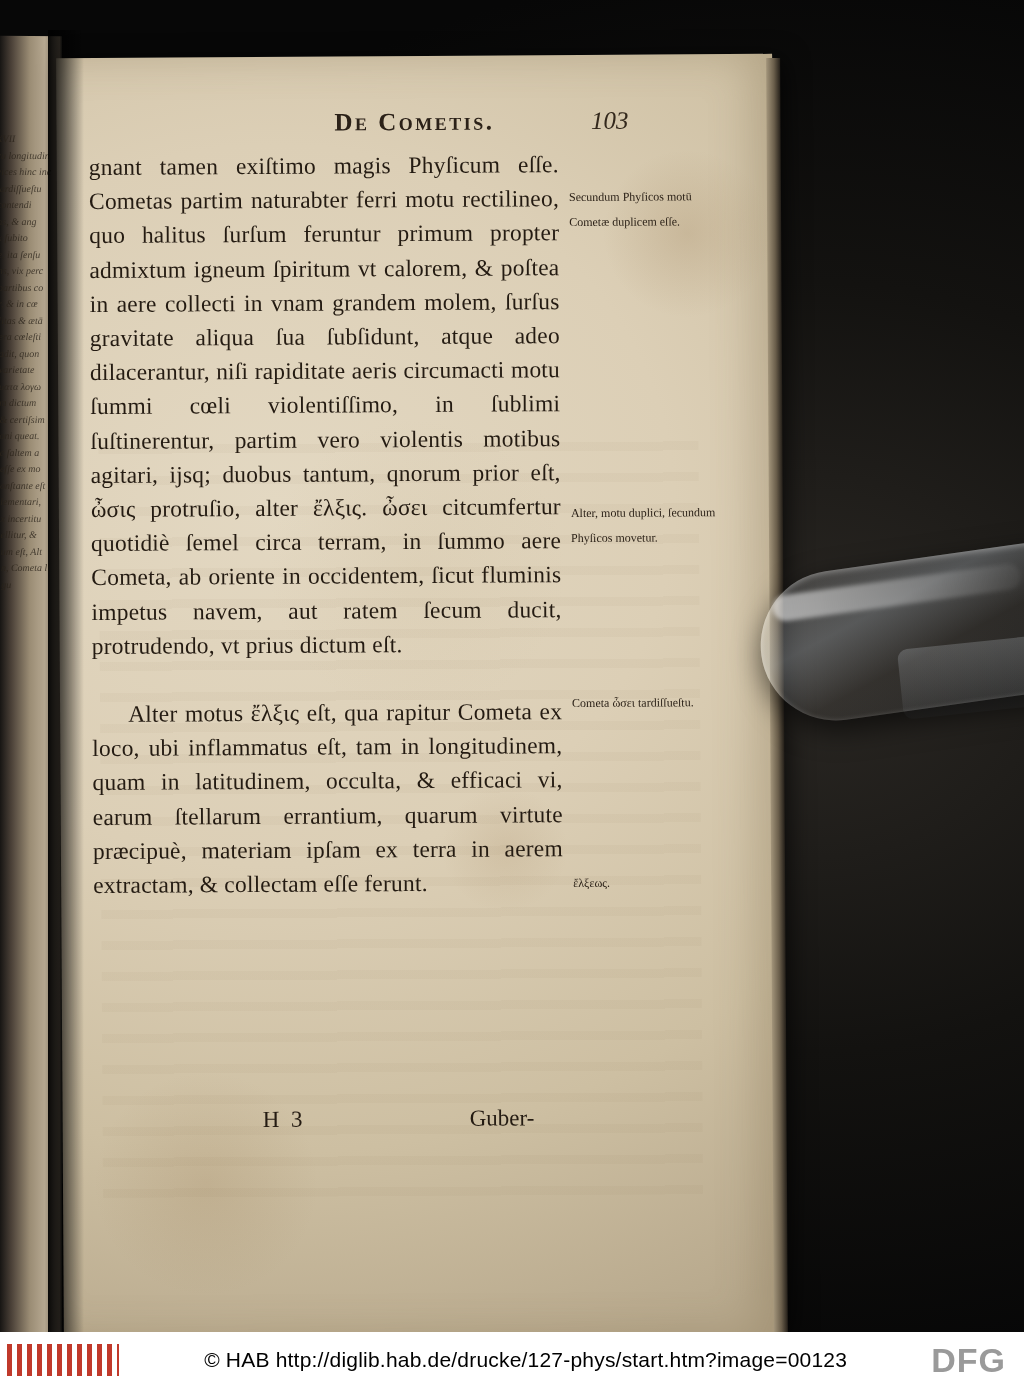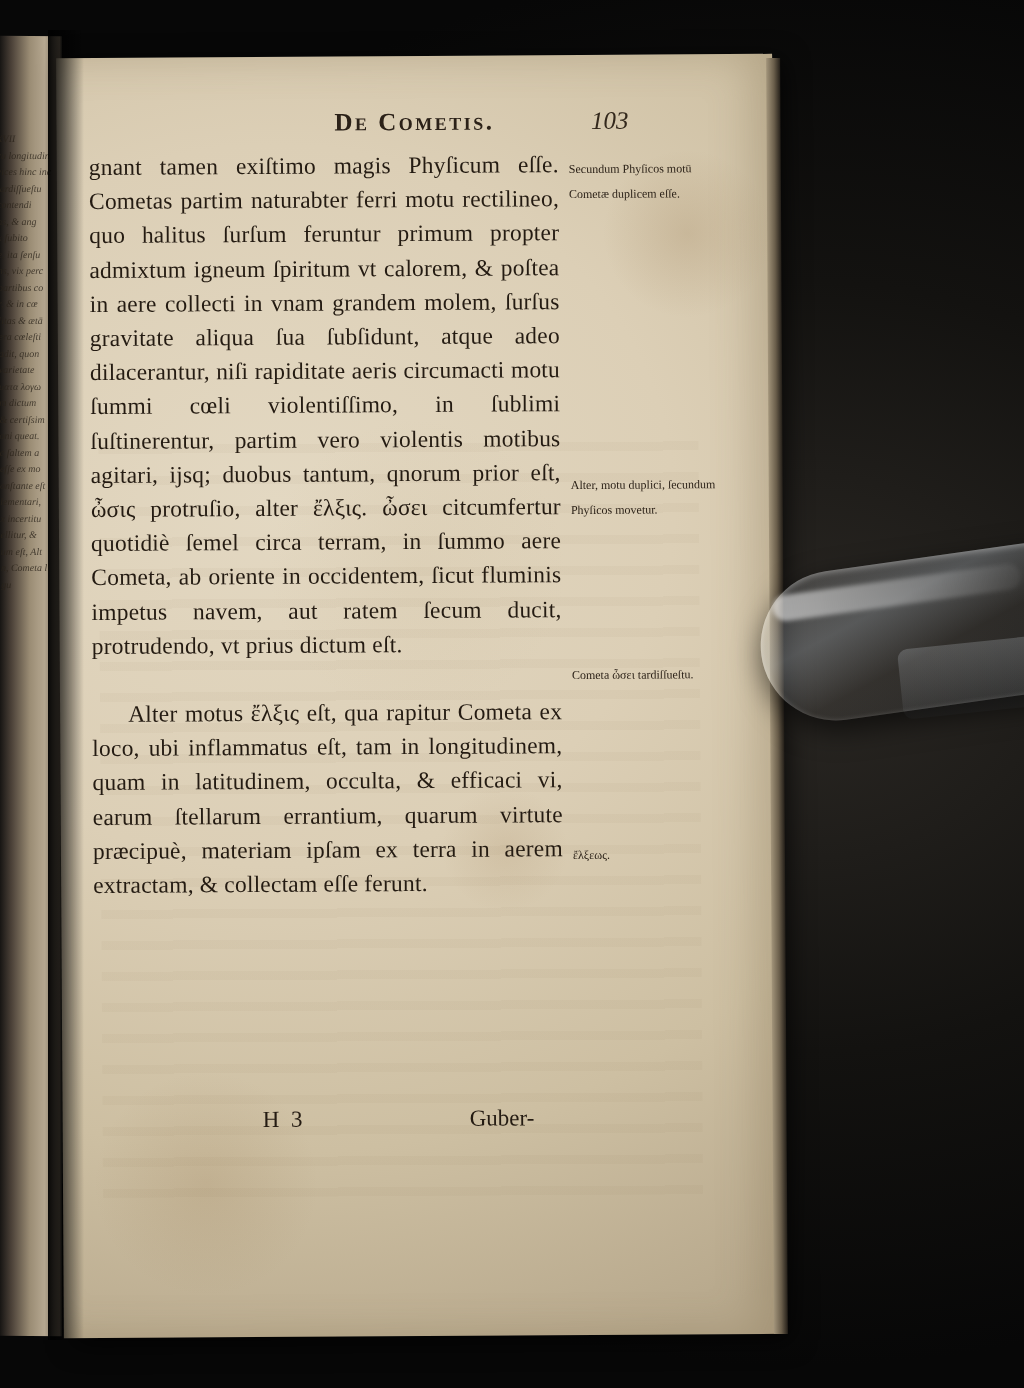--- a/index.html
+++ b/index.html
@@ -159,21 +159,21 @@
     z-index: 3;
   }
   .col-main p { margin: 0; }
   .para-gap { height: 34px; }
   .indent { display: inline-block; width: 36px; }
 
   
   .col-margin {
     position: absolute;
     left: 512px;
-    top: 102px;
+    top: 130px;
     width: 160px;
     color: #2c2218;
     font-size: 12px;
     line-height: 25px;
     z-index: 3;
   }
   .note-block { position: absolute; width: 160px; }
 
   
   .ghost {
@@ -338,14 +338,19 @@
       <span class="catch">Guber-</span>
     </div>
 
   </div>
 
   <div class="page-edge-right"></div>
 
   <div class="glass-tail"></div>
   <div class="glass"></div>
 
+  <div class="footer">
+    <div class="footer-ruler"></div>
+    <div class="footer-text">© HAB http://diglib.hab.de/drucke/127-phys/start.htm?image=00123</div>
+    <div class="footer-logo">DFG</div>
+  </div>
 
 </div>
 
 </body></html>

